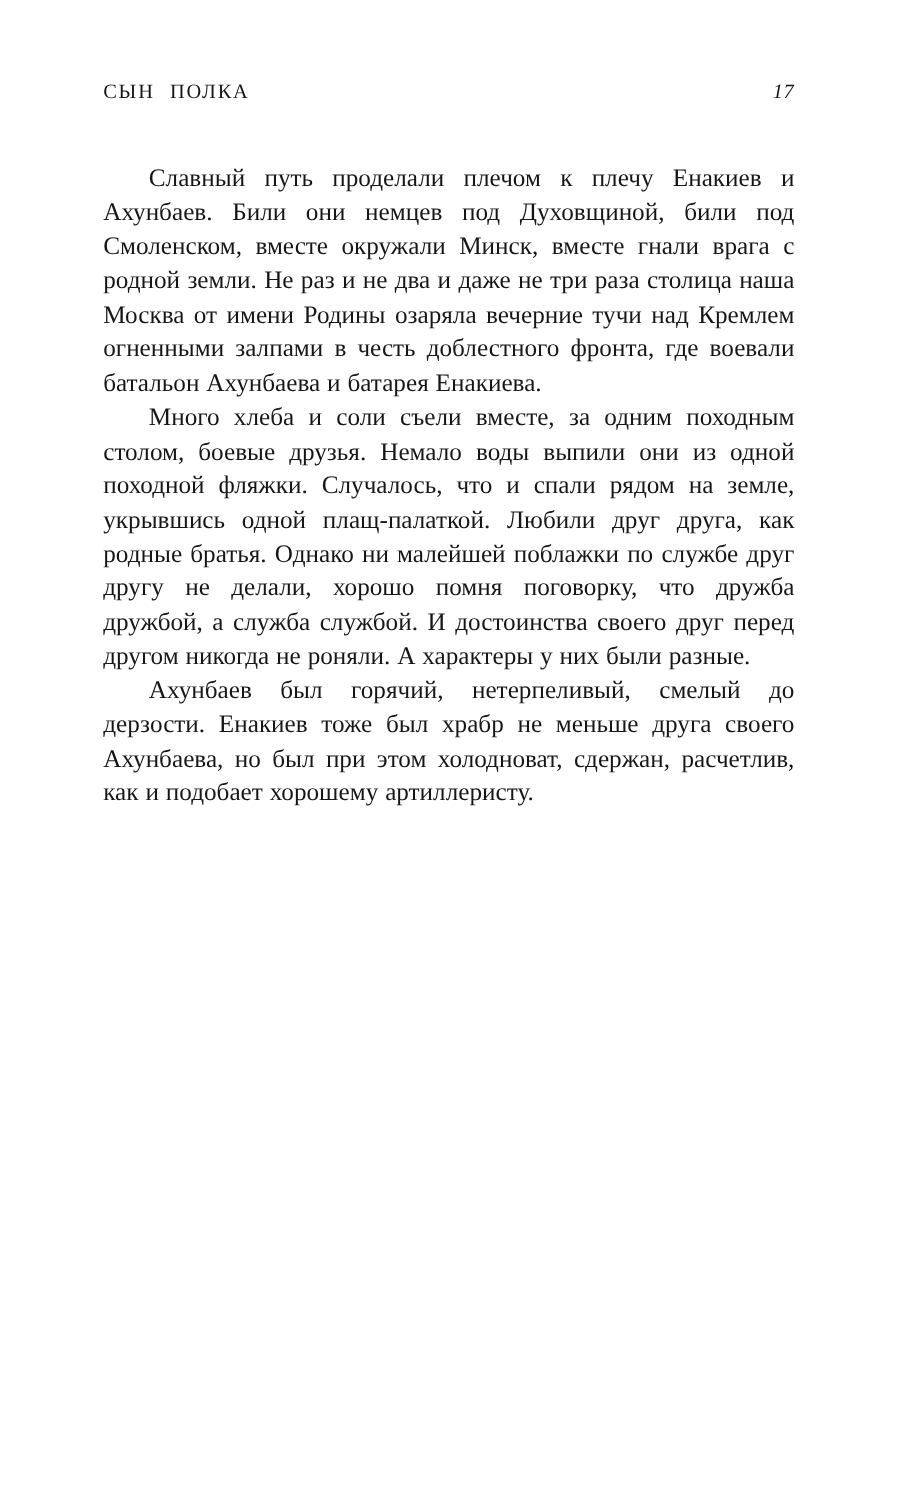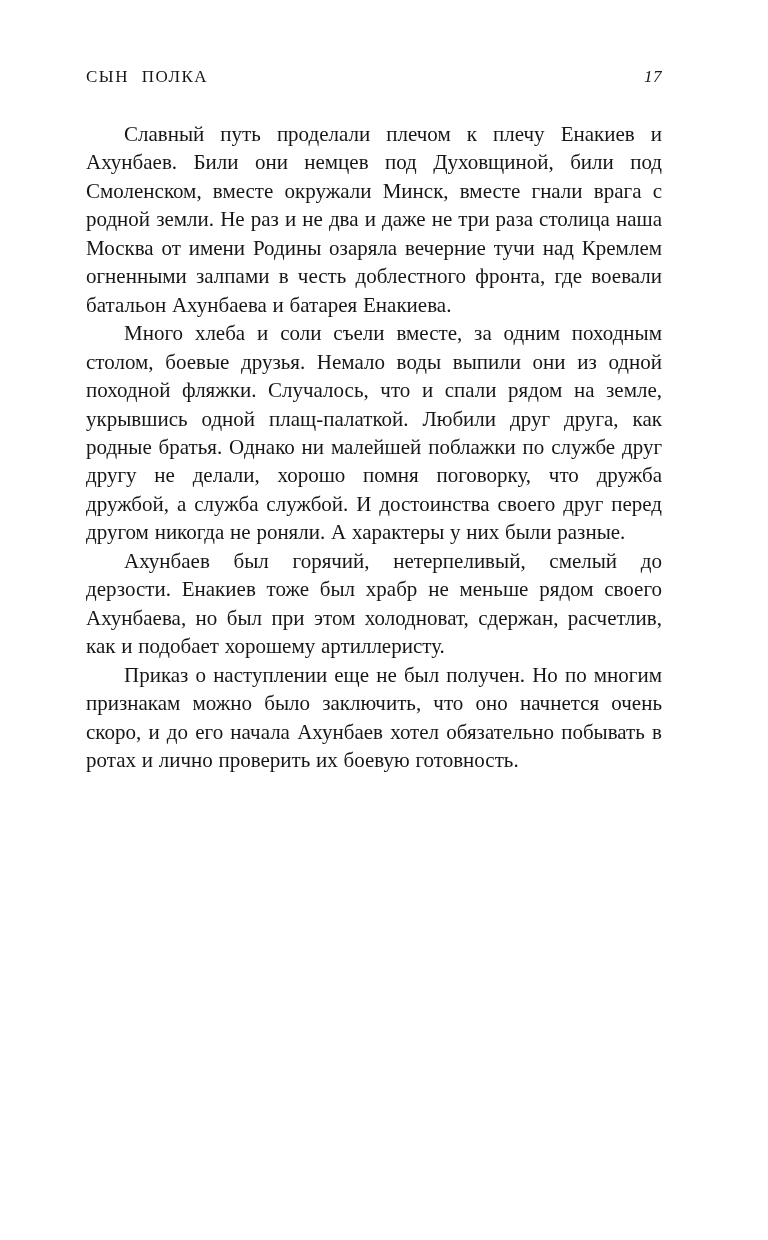--- a/index.html
+++ b/index.html
@@ -31,21 +31,21 @@
   }
   .running-title {
     letter-spacing: 1.5px;
     word-spacing: 7px;
   }
   .page-number {
     letter-spacing: 0.5px;
     font-style: italic;
   }
   .page-body {
-    margin-top: 35px;
+    margin-top: 49px;
   }
   .page-body p {
     margin: 0;
     font-size: 21px;
     line-height: 28.45px;
     text-align: justify;
     text-indent: 38px;
     word-spacing: 0.5px;
   }
 </style>
@@ -55,17 +55,16 @@
 <div class="book-page">
 
   <div class="page-header">
     <span class="running-title">СЫН ПОЛКА</span>
     <span class="page-number">17</span>
   </div>
 
   <div class="page-body">
     <p>Славный путь проделали плечом к плечу Енакиев и Ахунбаев. Били они немцев под Духовщиной, били под Смоленском, вместе окружали Минск, вместе гнали врага с родной земли. Не раз и не два и даже не три раза столица наша Москва от имени Родины озаряла вечерние тучи над Кремлем огненными залпами в честь доблестного фронта, где воевали батальон Ахунбаева и батарея Енакиева.</p>
     <p>Много хлеба и соли съели вместе, за одним походным столом, боевые друзья. Немало воды выпили они из одной походной фляжки. Случалось, что и спали рядом на земле, укрывшись одной плащ-палаткой. Любили друг друга, как родные братья. Однако ни малейшей поблажки по службе друг другу не делали, хорошо помня поговорку, что дружба дружбой, а служба службой. И достоинства своего друг перед другом никогда не роняли. А характеры у них были разные.</p>
-    <p>Ахунбаев был горячий, нетерпеливый, смелый до дерзости. Енакиев тоже был храбр не меньше рядом своего Ахунбаева, но был при этом холодноват, сдержан, расчетлив, как и подобает хорошему артиллеристу.</p>
-    <p>Приказ о наступлении еще не был получен. Но по многим признакам можно было заключить, что оно начнется очень скоро, и до его начала Ахунбаев хотел обязательно побывать в ротах и лично проверить их боевую готовность.</p>
+    <p>Ахунбаев был горячий, нетерпеливый, смелый до дерзости. Енакиев тоже был храбр не меньше друга своего Ахунбаева, но был при этом холодноват, сдержан, расчетлив, как и подобает хорошему артиллеристу.</p>
   </div>
 
 </div>
 
 </body></html>

